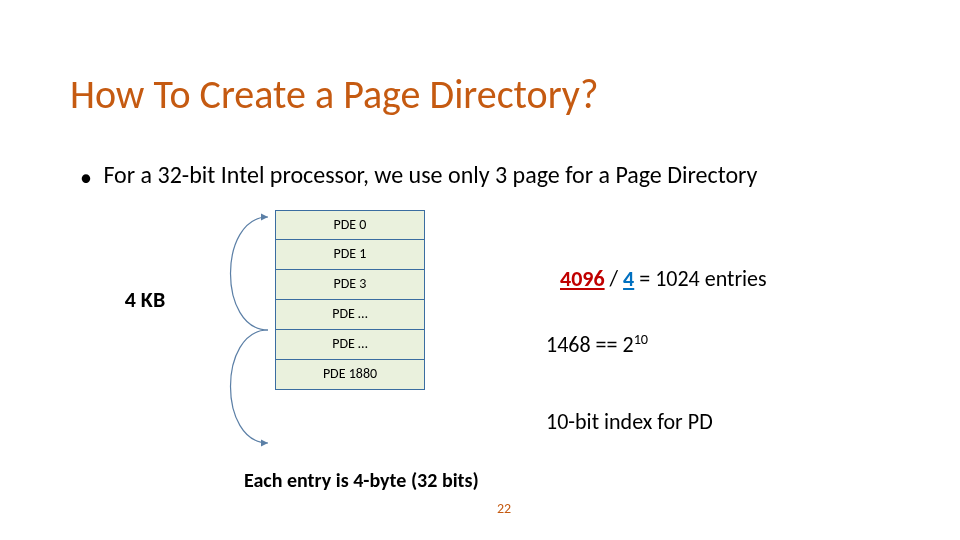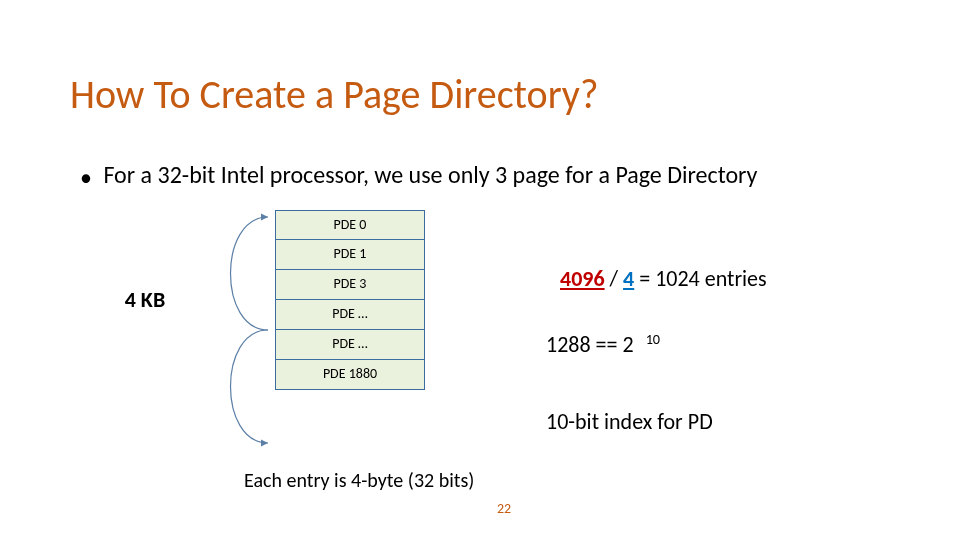--- a/index.html
+++ b/index.html
@@ -75,40 +75,40 @@
     left: 198px;
     top: 205px;
     width: 80px;
     height: 250px;
   }
   .caption {
     position: absolute;
     left: 244px;
     top: 468px;
     font-size: 20px;
-    font-weight: 400;
+    font-weight: 700;
     text-align: center;
   }
   .page-num {
     position: absolute;
     left: 0;
     right: 0;
     top: 500px;
     text-align: center;
     font-size: 14px;
     color: #c55a11;
   }
   
   .ann {
     position: absolute;
     font-size: 22px;
   }
   .ann .accent1 { color: #c00000; font-weight: 700; text-decoration: underline; }
   .ann .accent2 { color: #0070c0; font-weight: 700; text-decoration: underline; }
-  sup { font-size: 0.65em; margin-left: 12px; }
+  sup { font-size: 0.65em; }
 </style>
 </head>
 <body>
 
 <div class="slide">
 
   <div class="title">How To Create a Page Directory?</div>
 
   <div class="bullet">
     <span class="dot">•</span>
@@ -141,20 +141,20 @@
   <div class="caption">Each entry is 4-byte (32 bits)</div>
 
   <div class="ann" style="left:546px; top:265px;margin-left:14px;">
     <span class="accent1">4096</span>
     <span> / </span>
     <span class="accent2">4</span>
     <span> = 1024 entries</span>
   </div>
 
   <div class="ann" style="left:546px; top:330px;">
-    <span>1288 == 2</span><sup>10</sup>
+    <span>1468 == 2</span><sup>10</sup>
   </div>
 
   <div class="ann" style="left:546px; top:408px;">10-bit index for PD</div>
 
   <div class="page-num">22</div>
 
 </div>
 
 </body></html>

